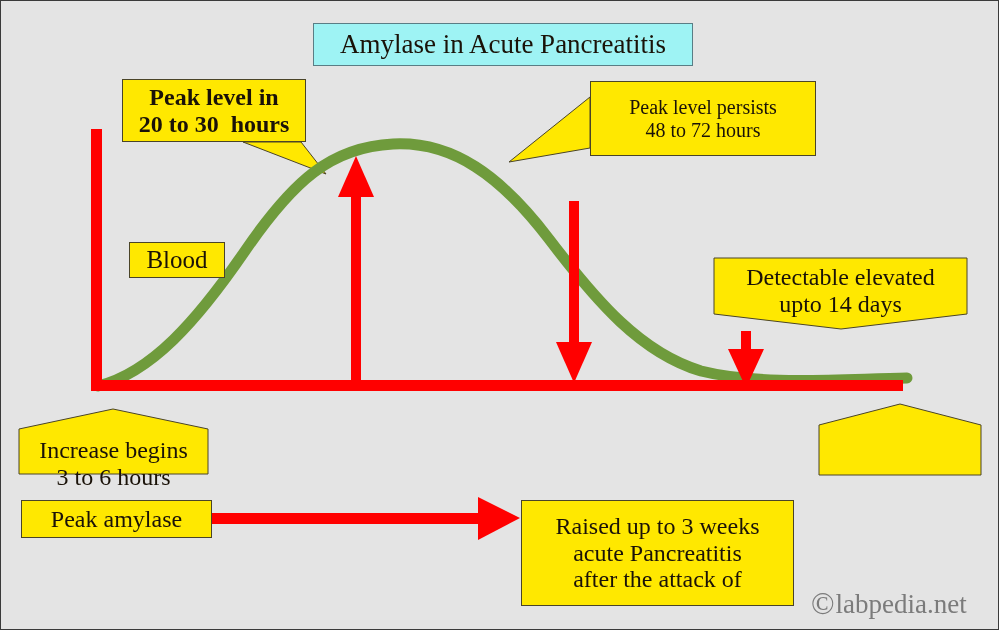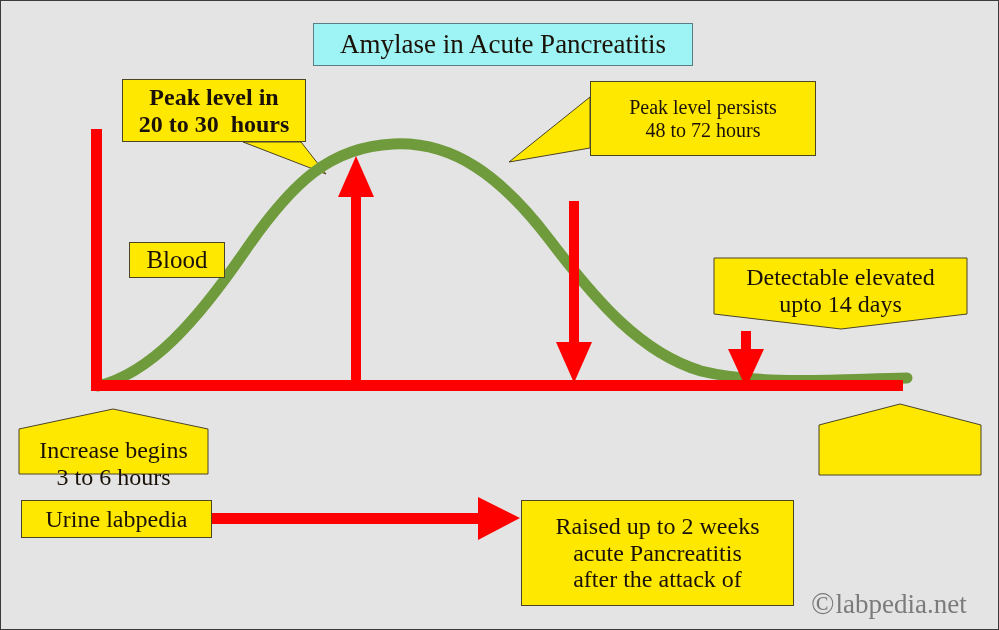--- a/index.html
+++ b/index.html
@@ -209,25 +209,25 @@
     <span>upto 14 days</span>
   </div>
 
   <div class="box increase-box">
     <span>Increase begins</span>
     <span>3 to 6 hours</span>
   </div>
 
 
   <div class="box box-yellow urine-box">
-    <span>Urine labpedia</span>
+    <span>Peak amylase</span>
   </div>
 
   <div class="box box-yellow raised-box">
-    <span>Raised up to 2 weeks</span>
+    <span>Raised up to 3 weeks</span>
     <span>acute Pancreatitis</span>
     <span>after the attack of</span>
   </div>
 
   <div class="watermark">
     <span class="c-sym">©</span>
     <span>labpedia.net</span>
   </div>
 
 </div>

